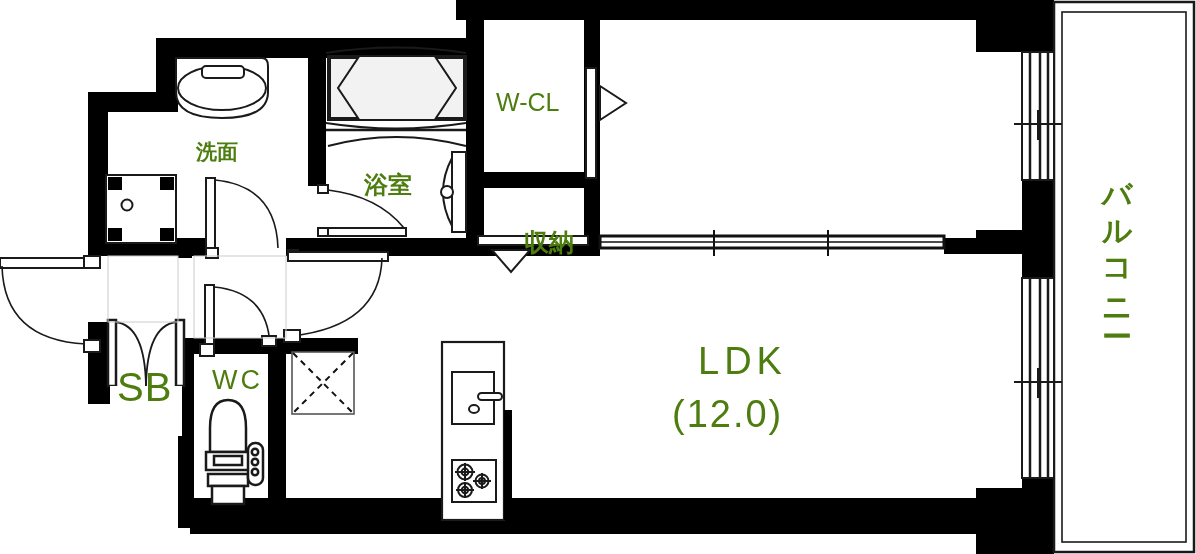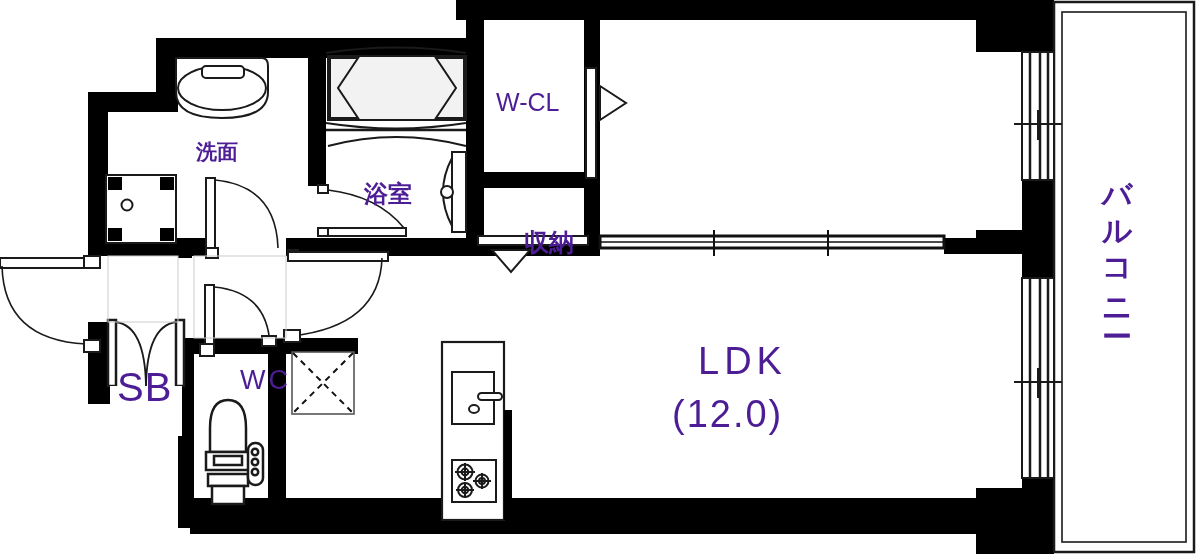--- a/index.html
+++ b/index.html
@@ -1,20 +1,20 @@
 <!DOCTYPE html>
 <html><head>
 <meta charset="utf-8">
 <title>Floor Plan</title>
 <style>
   html,body{margin:0;padding:0;background:#ffffff;}
   body{font-family:"Liberation Sans","DejaVu Sans",sans-serif;}
   #stage{position:relative;width:1196px;height:554px;background:#ffffff;overflow:hidden;}
   #stage svg{position:absolute;left:0;top:0;}
-  .lbl{position:absolute;color:#4c1d95;font-family:"Liberation Sans","DejaVu Sans",sans-serif;
+  .lbl{position:absolute;color:#4d7c0f;font-family:"Liberation Sans","DejaVu Sans",sans-serif;
        white-space:nowrap;user-select:none;}
   .lbl-cjk{font-family:"DejaVu Sans","Liberation Sans",sans-serif;font-weight:600;}
   .vert{writing-mode:vertical-rl;text-orientation:upright;letter-spacing:6px;}
 </style>
 </head>
 <body>
 
 <div id="stage">
 
   <svg width="1196" height="554" viewBox="0 0 1196 554">
@@ -239,29 +239,29 @@
     </g>
 
     <g fill="none" stroke="#cccccc" stroke-width="1">
       <rect x="108" y="256" width="70" height="66"></rect>
       <rect x="194" y="256" width="92" height="82"></rect>
     </g>
   </svg>
 
   <div class="lbl lbl-cjk" style="left:196px;top:138px;font-size:21px;">洗面</div>
 
-  <div class="lbl lbl-cjk" style="left:364px;top:178px;font-size:24px;">浴室</div>
+  <div class="lbl lbl-cjk" style="left:364px;top:169px;font-size:24px;">浴室</div>
 
   <div class="lbl" style="left:496px;top:88px;font-size:25px;">W-CL</div>
 
   <div class="lbl lbl-cjk" style="left:524px;top:198px;font-size:25px;margin-top:28px;">収納</div>
 
 
   <div class="lbl" style="left:698px;top:340px;font-size:38px;letter-spacing:5px;">LDK</div>
   <div class="lbl" style="left:672px;top:393px;font-size:38px;letter-spacing:2px;">(12.0)</div>
 
   <div class="lbl lbl-cjk vert" style="left:1096px;top:160px;font-size:30px;">バルコニー</div>
 
   <div class="lbl" style="left:117px;top:365px;font-size:40px;letter-spacing:1px;">SB</div>
 
-  <div class="lbl" style="left:212px;top:365px;font-size:27px;letter-spacing:3px;margin-left:28px;">WC</div>
+  <div class="lbl" style="left:212px;top:365px;font-size:27px;letter-spacing:3px;">WC</div>
 
 </div>
 
 </body></html>

